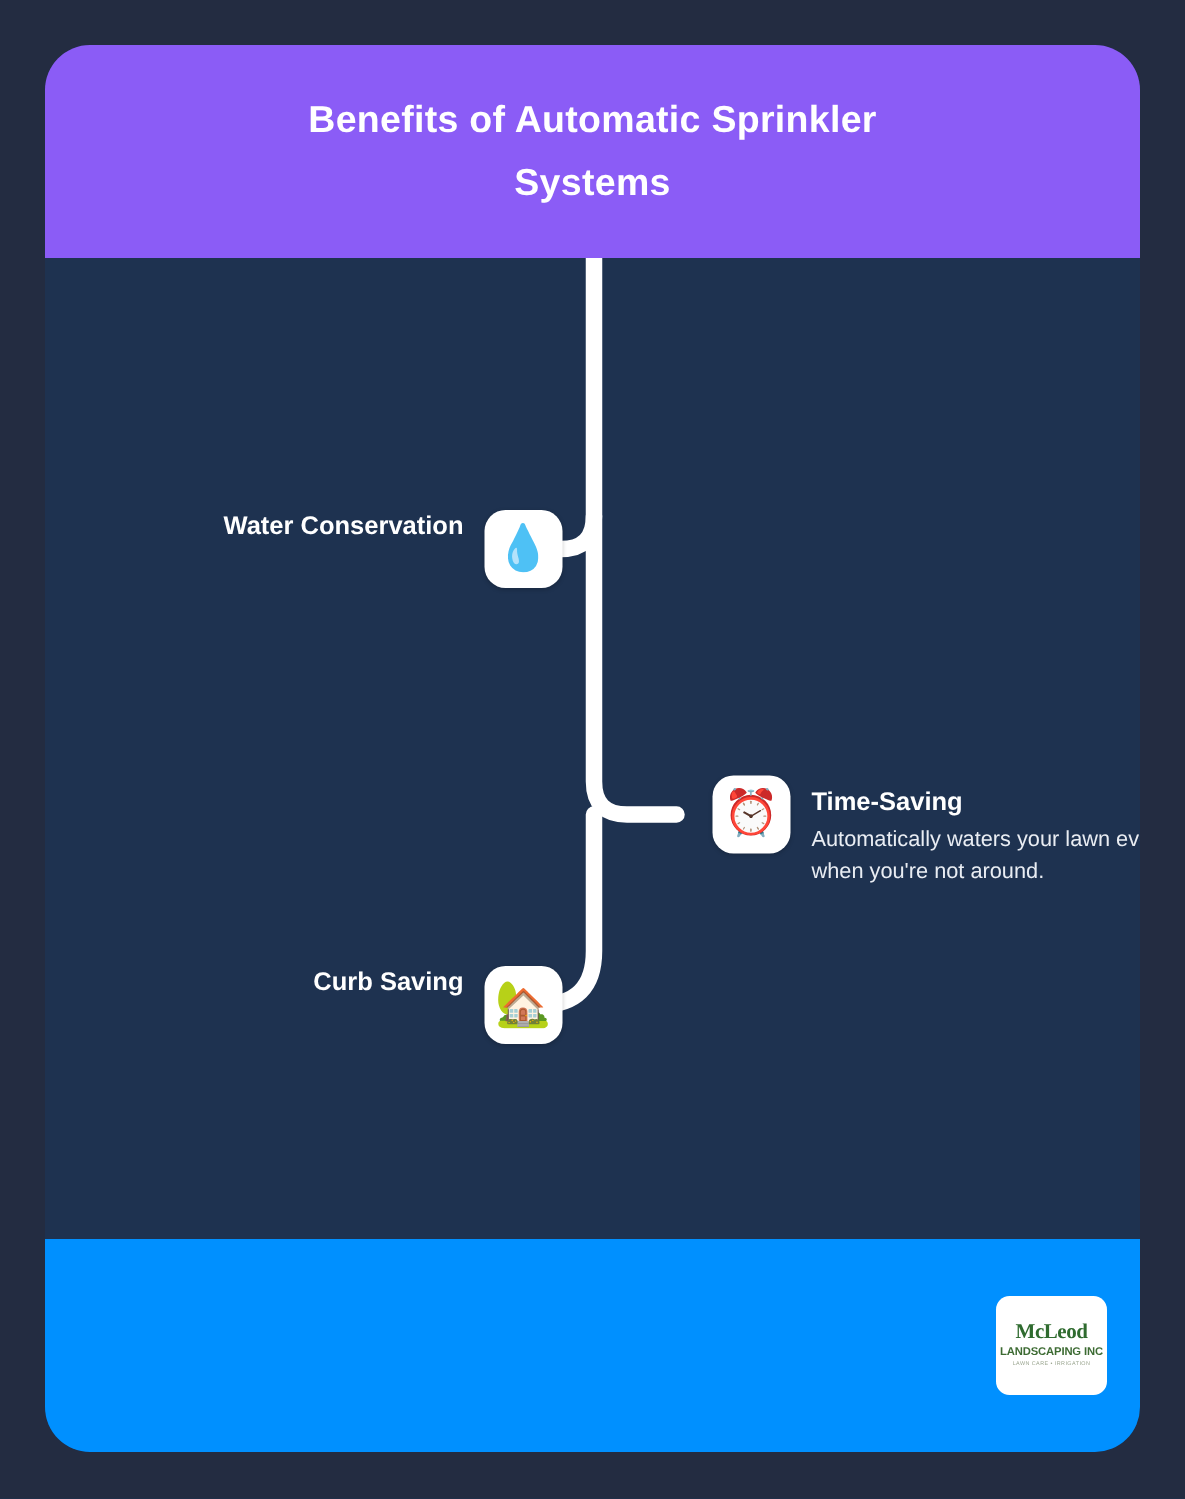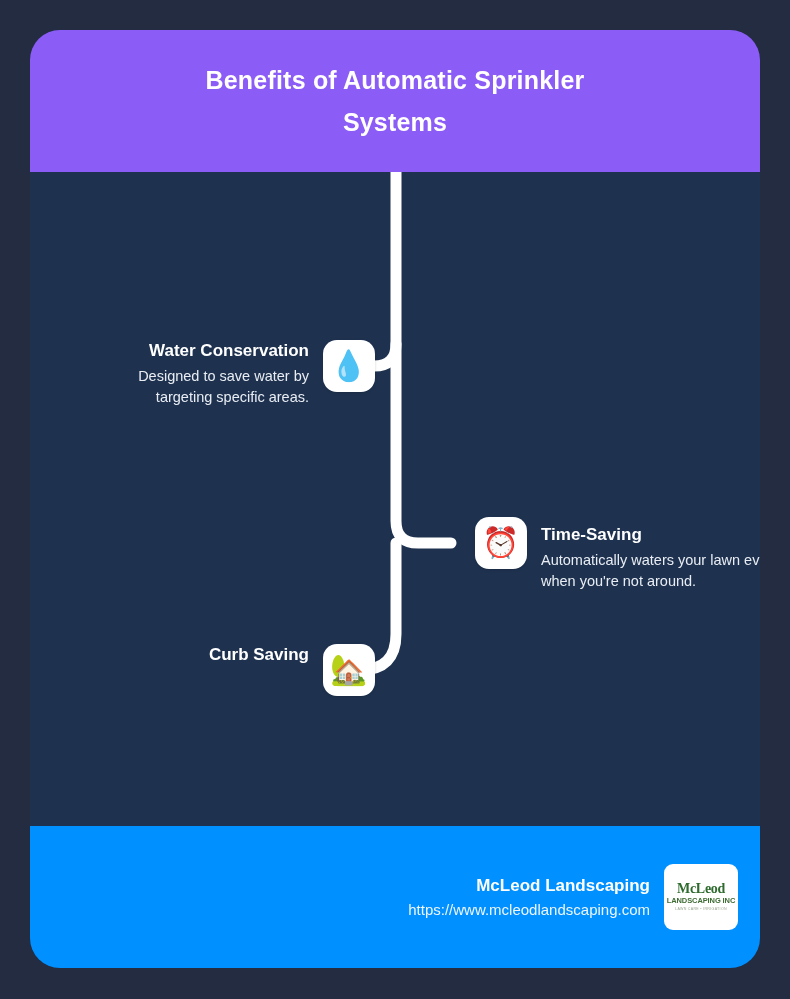--- a/index.html
+++ b/index.html
@@ -230,21 +230,20 @@
 
       <path d="M366,371 L366,462 Q366,498 330,498"></path>
     </g>
   </svg>
 
   <div id="body-area">
 
     <div class="benefit-row left-side" id="row-water">
       <div class="benefit-text align-right">
         <div class="benefit-title">Water Conservation</div>
-        <div class="benefit-desc">Designed to save water by targeting specific areas.</div>
       </div>
       <div class="icon-tile">💧</div>
     </div>
 
     <div class="benefit-row right-side" id="row-time">
       <div class="icon-tile">⏰</div>
       <div class="benefit-text align-left">
         <div class="benefit-title">Time-Saving</div>
         <div class="benefit-desc">Automatically waters your lawn even when you're not around.</div>
       </div>
@@ -253,24 +252,20 @@
     <div class="benefit-row left-side" id="row-curb">
       <div class="benefit-text align-right">
         <div class="benefit-title">Curb Saving</div>
       </div>
       <div class="icon-tile">🏡</div>
     </div>
 
   </div>
 
   <div id="footer-band">
-    <div id="footer-text">
-      <div id="footer-company">McLeod Landscaping</div>
-      <div id="footer-url">https://www.mcleodlandscaping.com</div>
-    </div>
     <div id="footer-logo-tile">
       <div id="logo-word">McLeod</div>
       <div id="logo-sub">LANDSCAPING INC</div>
       <div id="logo-tag">LAWN CARE  •  IRRIGATION</div>
     </div>
   </div>
 
 </div>
 
 </body></html>

